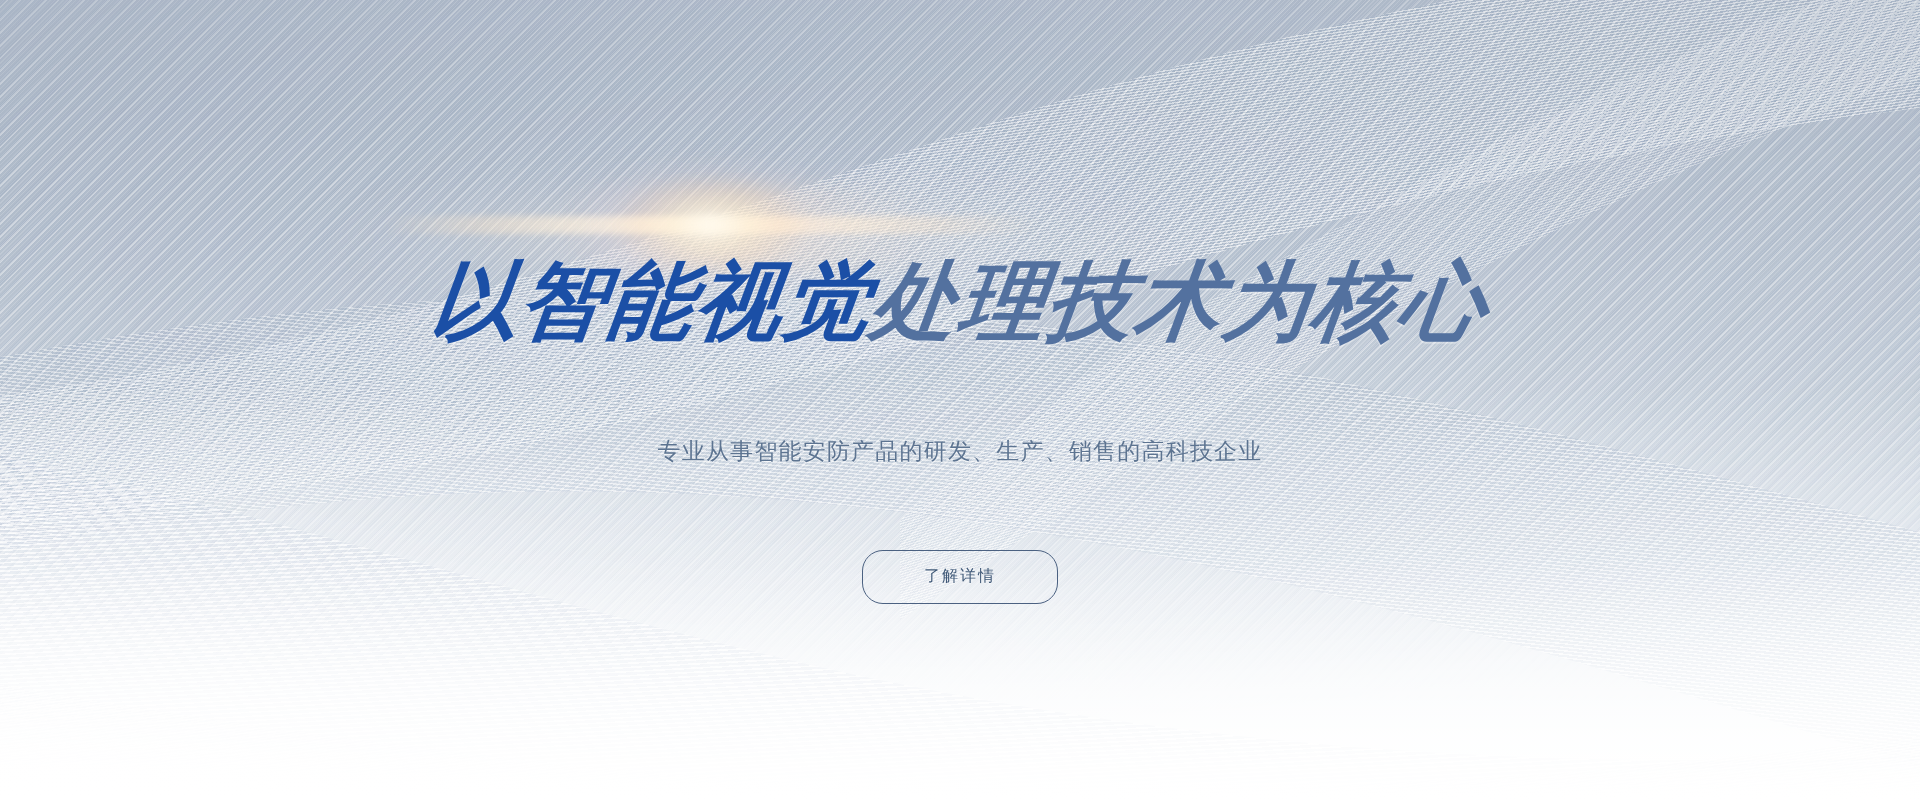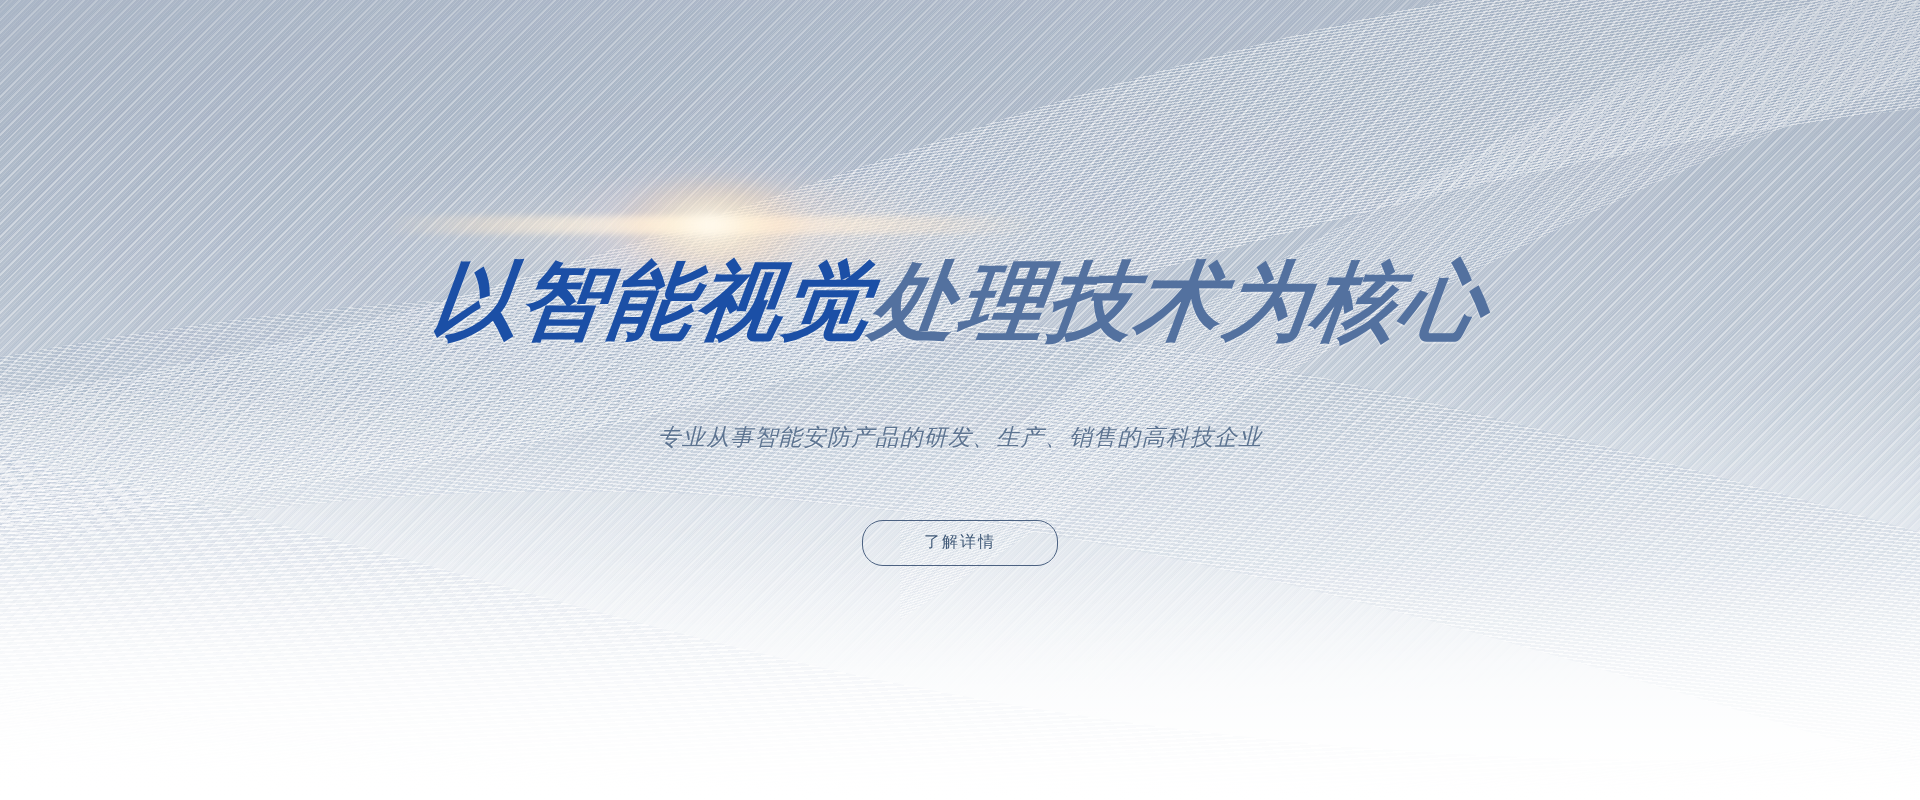--- a/index.html
+++ b/index.html
@@ -248,36 +248,35 @@
     white-space: nowrap;
     font-family: "DejaVu Sans", "Liberation Sans", sans-serif;
     transform: skewX(-7deg);
     text-shadow: 0 2px 0 rgba(255,255,255,0.30);
     user-select: none;
   }
   #headline .seg-primary { color: #1b4fa6; }
   #headline .seg-muted   { color: #53719f; }
 
   #subtitle {
-    margin-top: 24px;
+    margin-top: 38px;
     font-size: 23px;
     line-height: 1;
     letter-spacing: 1.2px;
     color: #5d7491;
     white-space: nowrap;
     font-family: "DejaVu Sans", "Liberation Sans", sans-serif;
     text-shadow: 0 1px 0 rgba(255,255,255,0.55);
     user-select: none;
-    font-style: italic;
   }
 
   #cta-button {
-    margin-top: 48px;
+    margin-top: 64px;
     width: 196px;
-    height: 46px;
+    height: 54px;
     box-sizing: border-box;
     border: 1.6px solid #4b6181;
     border-radius: 21px;
     background: transparent;
     color: #3f5877;
     font-size: 16px;
     letter-spacing: 2px;
     font-family: "DejaVu Sans", "Liberation Sans", sans-serif;
     display: flex;
     align-items: center;

